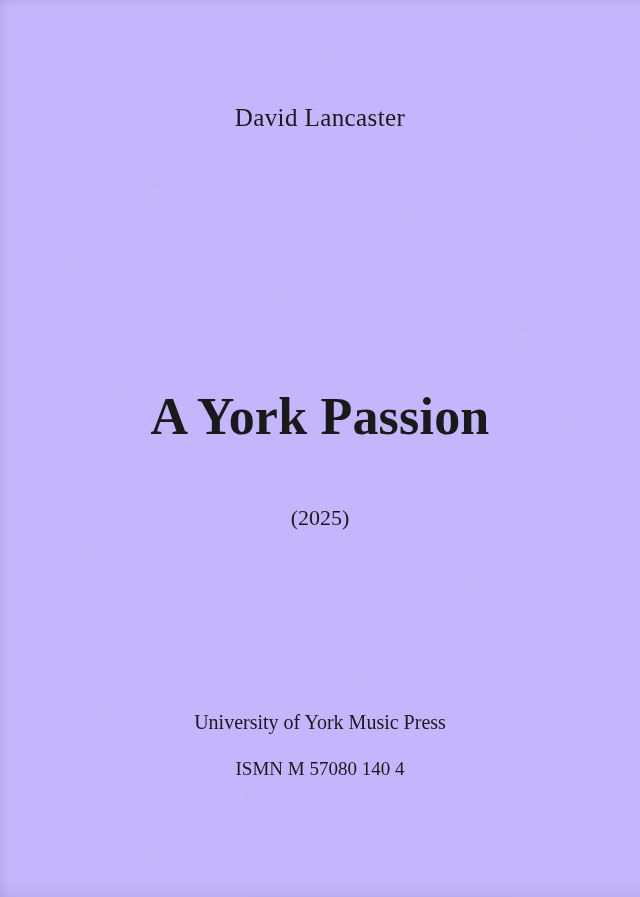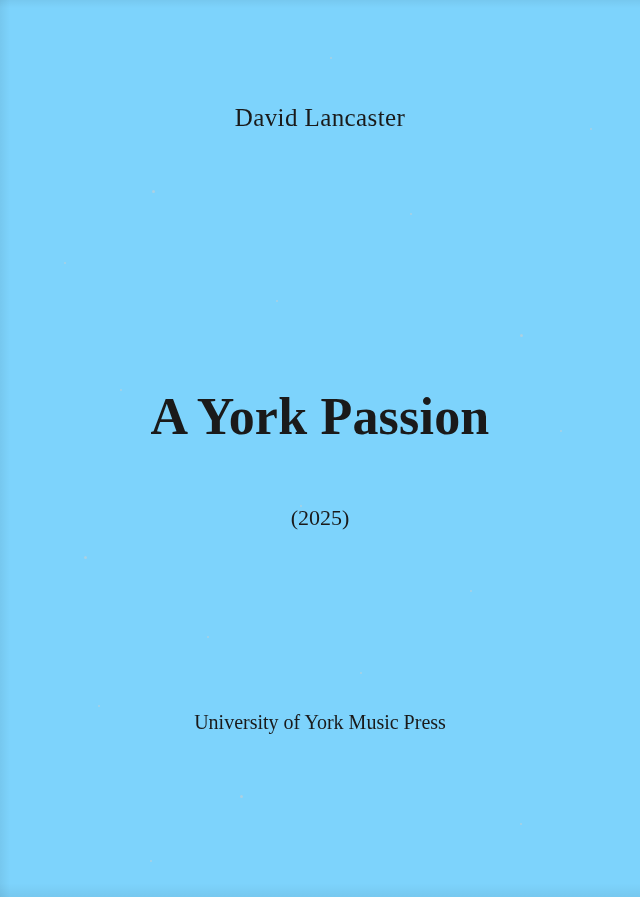--- a/index.html
+++ b/index.html
@@ -12,21 +12,21 @@
     height: 897px;
     font-family: "Liberation Serif", serif;
     color: #1a1a1a;
     overflow: hidden;
   }
 
   .page {
     position: relative;
     width: 640px;
     height: 897px;
-    background: #7dd3fc;
+    background: #c4b5fd;
     box-sizing: border-box;
     overflow: hidden;
   }
 
   
   .speckle {
     position: absolute;
     border-radius: 50%;
     background: #cfcfcf;
     opacity: .55;
@@ -151,15 +151,16 @@
   <div class="content">
     <div class="composer">David Lancaster</div>
 
     <h1 class="title">A York Passion</h1>
 
 
     <div class="year">(2025)</div>
 
     <div class="publisher">University of York Music Press</div>
 
+    <div class="ismn">ISMN M 57080 140 4</div>
   </div>
 
 </div>
 
 </body></html>

